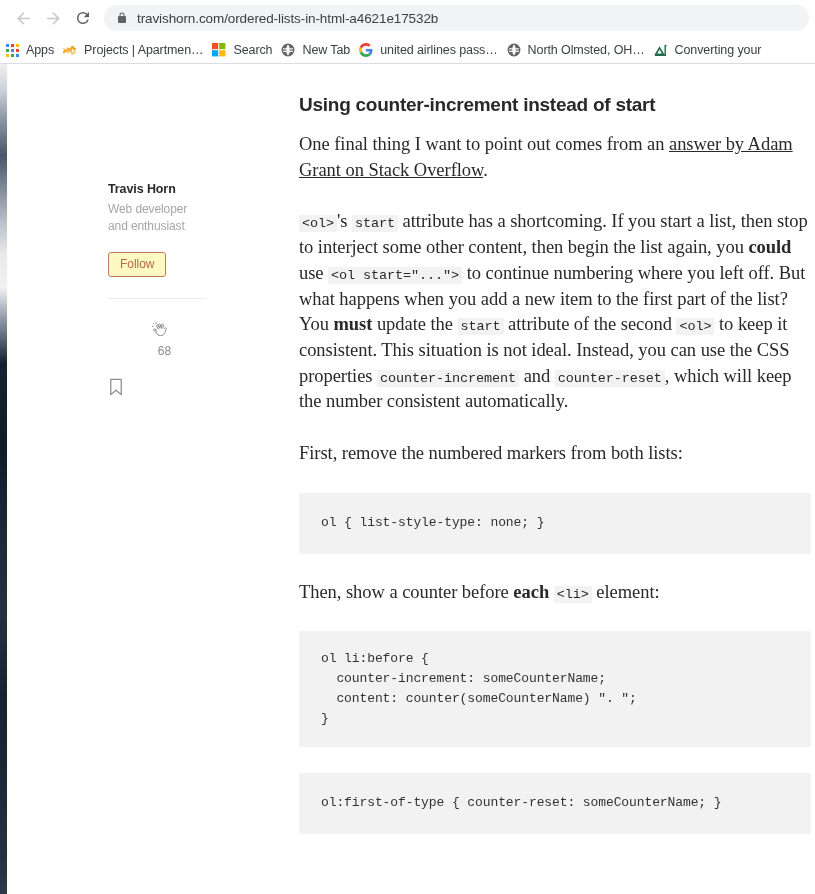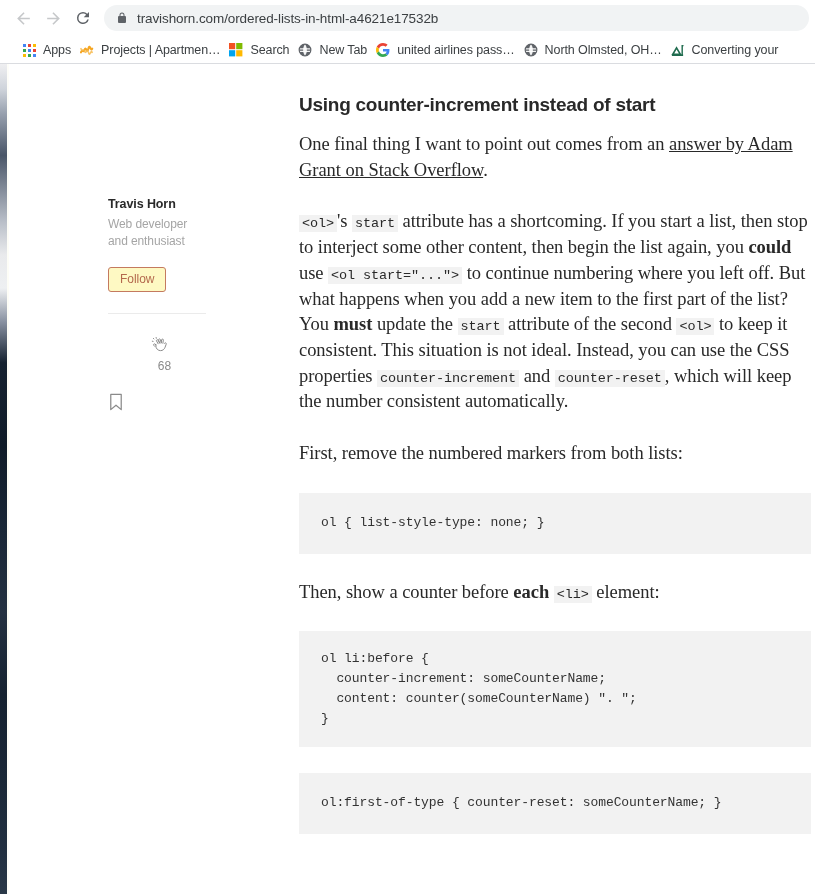--- a/index.html
+++ b/index.html
@@ -57,21 +57,21 @@
     letter-spacing: -0.1px;
     white-space: nowrap;
     overflow: hidden;
     font-family: "Liberation Sans", sans-serif;
   }
 
   .bookmarks {
     height: 28px;
     display: flex;
     align-items: center;
-    padding-left: 19px;
+    padding-left: 2px;
     box-sizing: border-box;
     overflow: hidden;
     white-space: nowrap;
   }
   .bm {
     display: flex;
     align-items: center;
     height: 22px;
     padding: 0 6px 0 2px;
     border-radius: 4px;
@@ -144,21 +144,21 @@
     width: 815px;
     height: 830px;
     background: #ffffff;
     overflow: hidden;
   }
 
   
   .side-meta {
     position: absolute;
     left: 108px;
-    top: 133px;
+    top: 118px;
     width: 105px;
   }
   .author-name {
     font-size: 12.5px;
     font-weight: bold;
     color: #292929;
     letter-spacing: -0.1px;
     margin-bottom: 5px;
   }
   .author-bio {

